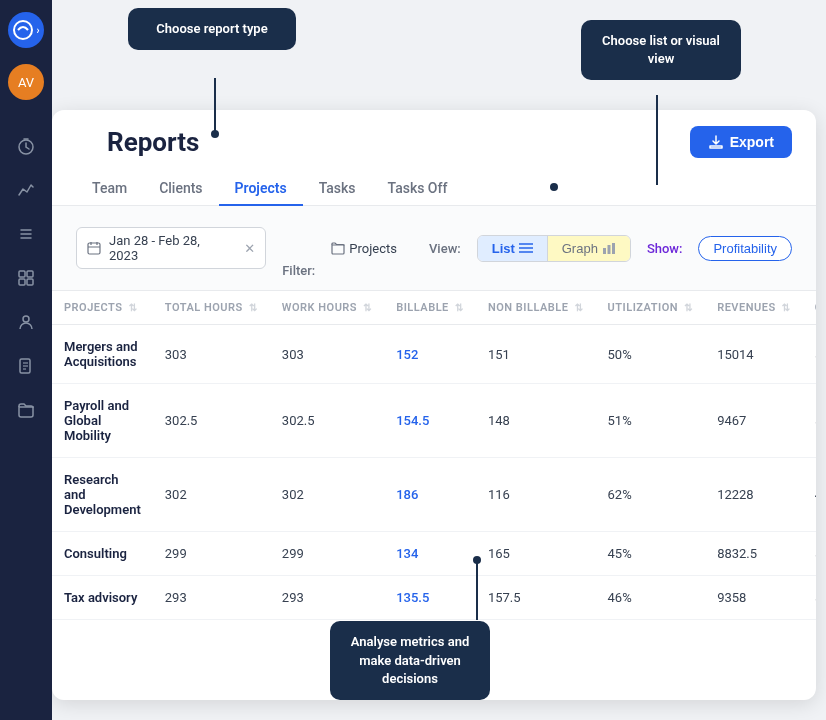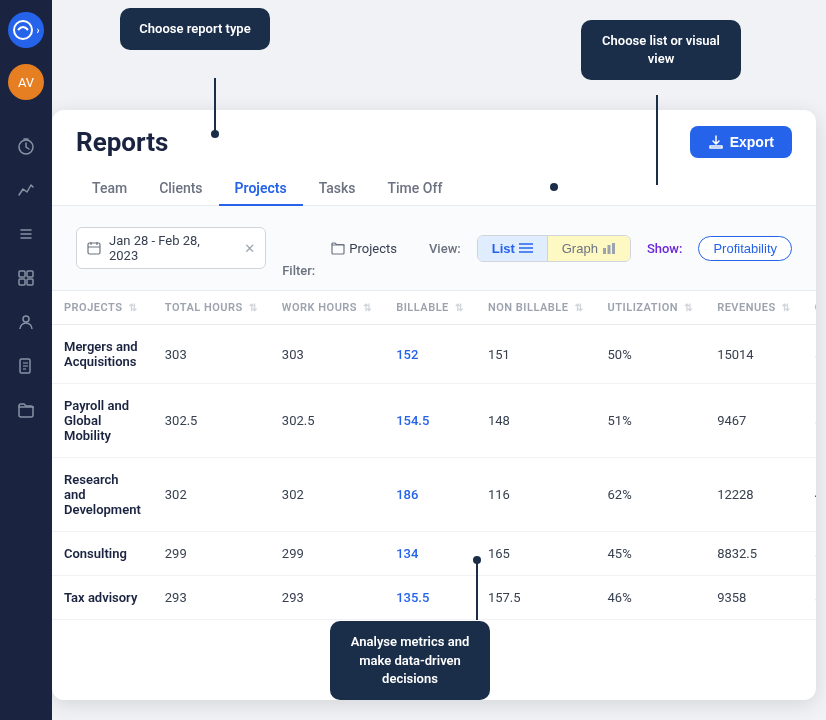--- a/index.html
+++ b/index.html
@@ -65,20 +65,21 @@
     .page-header {
       display: flex;
       align-items: center;
       justify-content: space-between;
       padding: 16px 24px 0 24px;
     }
     .page-title {
       font-size: 26px;
       font-weight: 700;
       color: #1a2340;
+      margin-left: 31px;
     }
     .export-btn {
       background: #2563eb;
       color: white;
       border: none;
       padding: 8px 18px;
       border-radius: 8px;
       font-size: 14px;
       font-weight: 600;
       cursor: pointer;
@@ -249,22 +250,22 @@
       position: absolute;
       width: 8px; height: 8px;
       background: #1a2e4a;
       border-radius: 50%;
       z-index: 99;
     }
 
     
     .tt1 {
       top: 8px;
-      left: 120px;
-      width: 150px;
+      left: 128px;
+      width: 168px;
     }
 
     
     .tt2 {
       top: 20px;
       right: 85px;
       width: 160px;
     }
 
     
@@ -346,21 +347,21 @@
         </svg>
       <span>Export</span>
     </button>
   </div>
 
   <div class="tabs">
     <div class="tab">Team</div>
     <div class="tab">Clients</div>
     <div class="tab active">Projects</div>
     <div class="tab">Tasks</div>
-    <div class="tab">Time Off</div>
+    <div class="tab">Tasks Off</div>
   </div>
 
   <div class="filters-bar">
     <div class="date-range">
       <svg width="14" height="14" viewBox="0 0 14 14" fill="none">
         <rect x="1" y="2" width="12" height="11" rx="1.5" stroke="#6b7280" stroke-width="1.2"></rect>
         <line x1="4" y1="1" x2="4" y2="4" stroke="#6b7280" stroke-width="1.2"></line>
         <line x1="10" y1="1" x2="10" y2="4" stroke="#6b7280" stroke-width="1.2"></line>
         <line x1="1" y1="6" x2="13" y2="6" stroke="#6b7280" stroke-width="1.2"></line>
       </svg>

